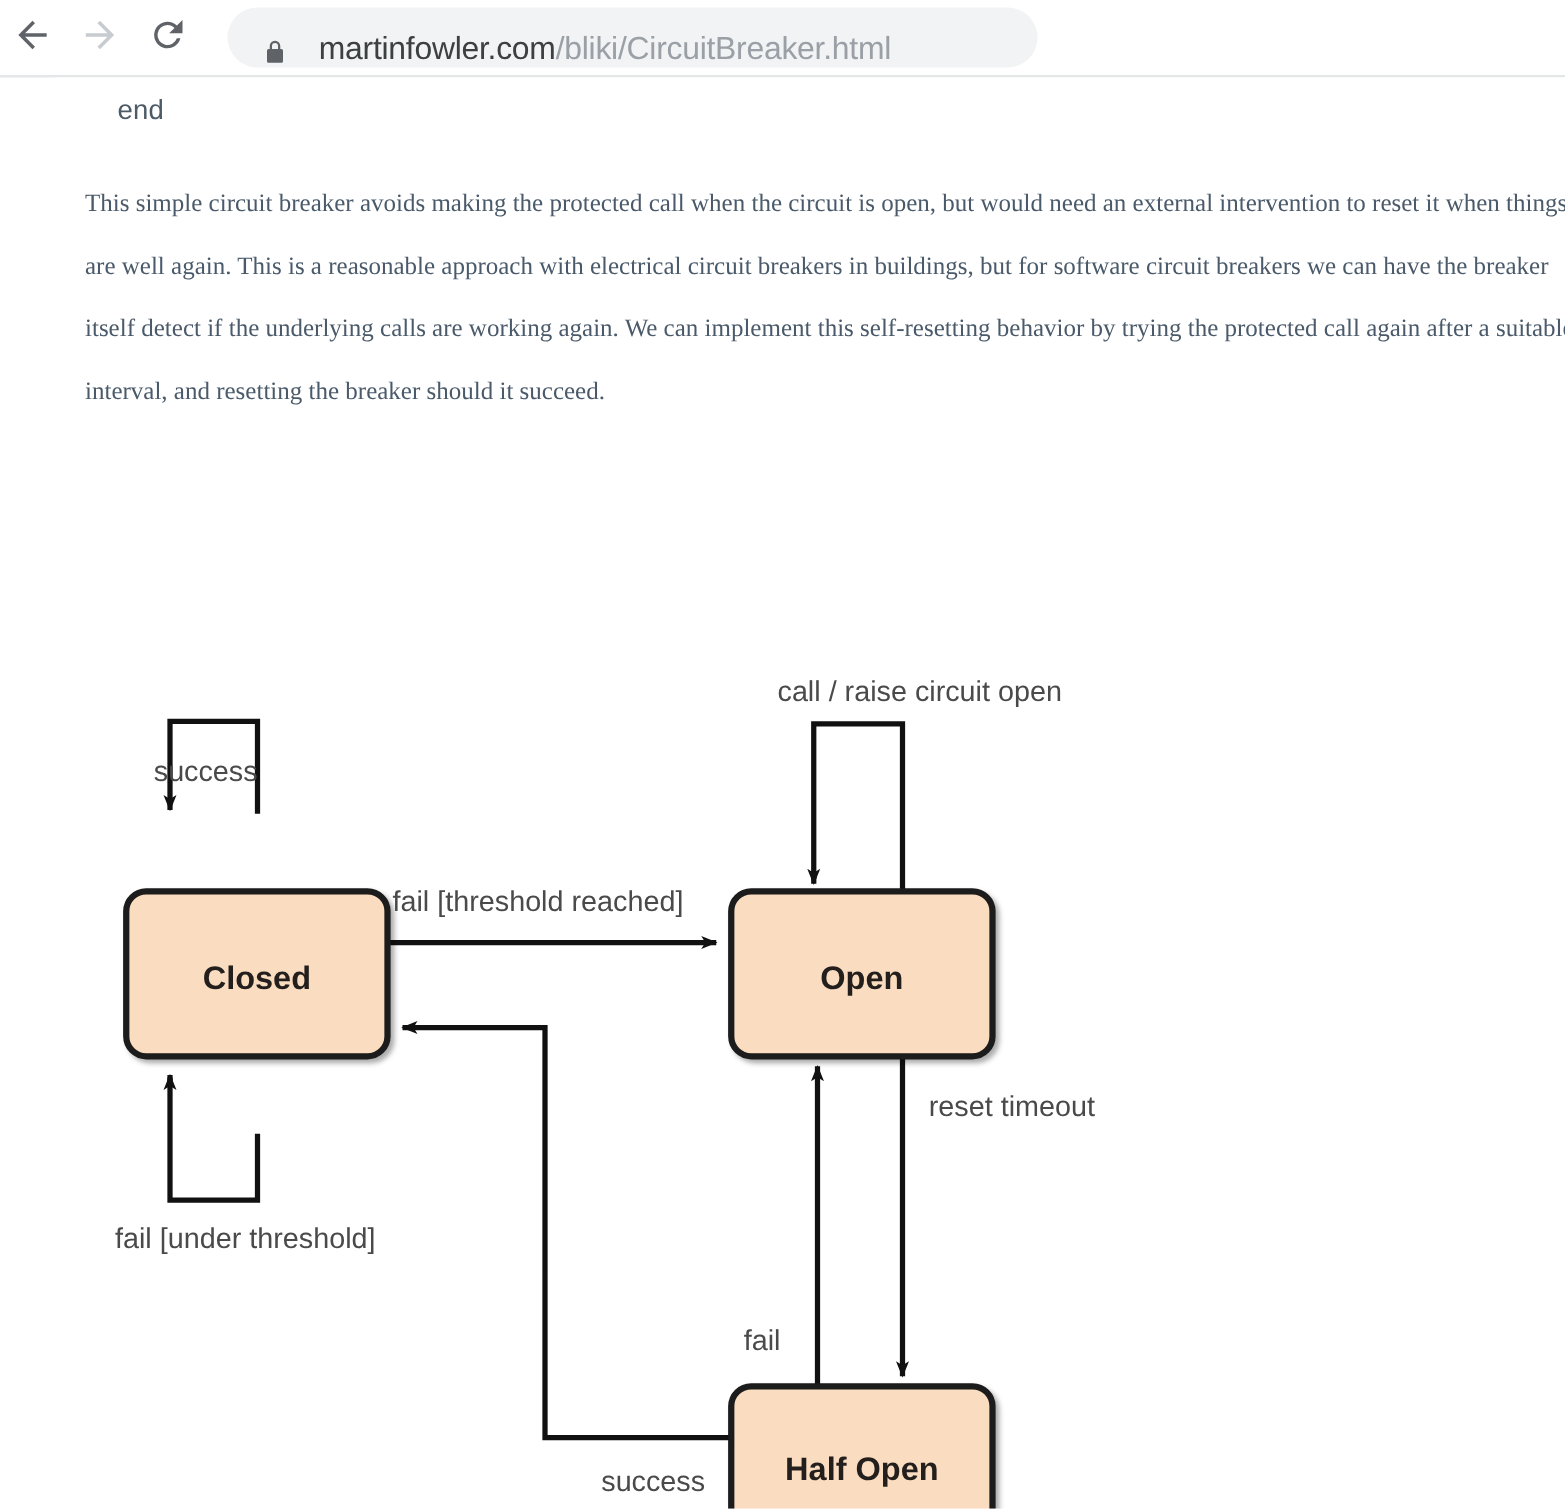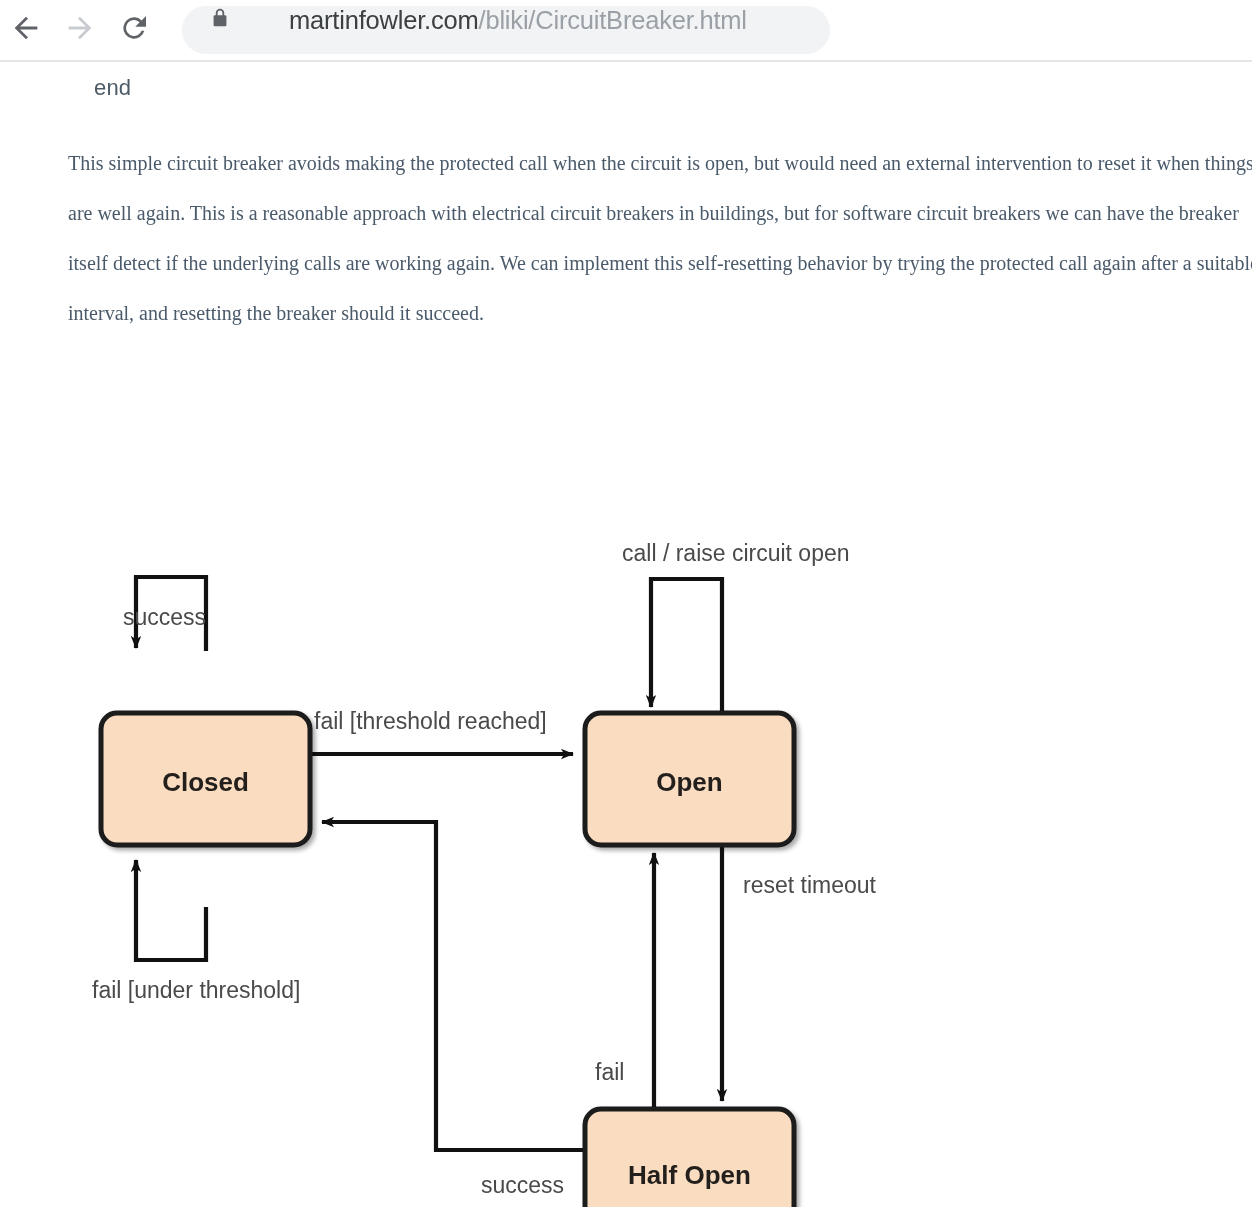--- a/index.html
+++ b/index.html
@@ -32,21 +32,21 @@
   #back-button { margin-left: 3px; }
   #forward-button { margin-left: 8px; }
   #reload-button { margin-left: 8px; }
 
   #omnibox {
     position: absolute;
     left: 182px; top: 6px;
     width: 648px; height: 48px;
     background: #f1f3f4;
     border-radius: 24px;
-    display: flex; align-items: flex-start; gap: 34px;
+    display: flex; align-items: flex-end;
   }
   #lock-icon {
     margin-left: 27px;
     flex: 0 0 auto;
     display: flex; align-items: center;
   }
   #url-text {
     margin-left: 24px;
     font-size: 25.5px;
     letter-spacing: -0.2px;

